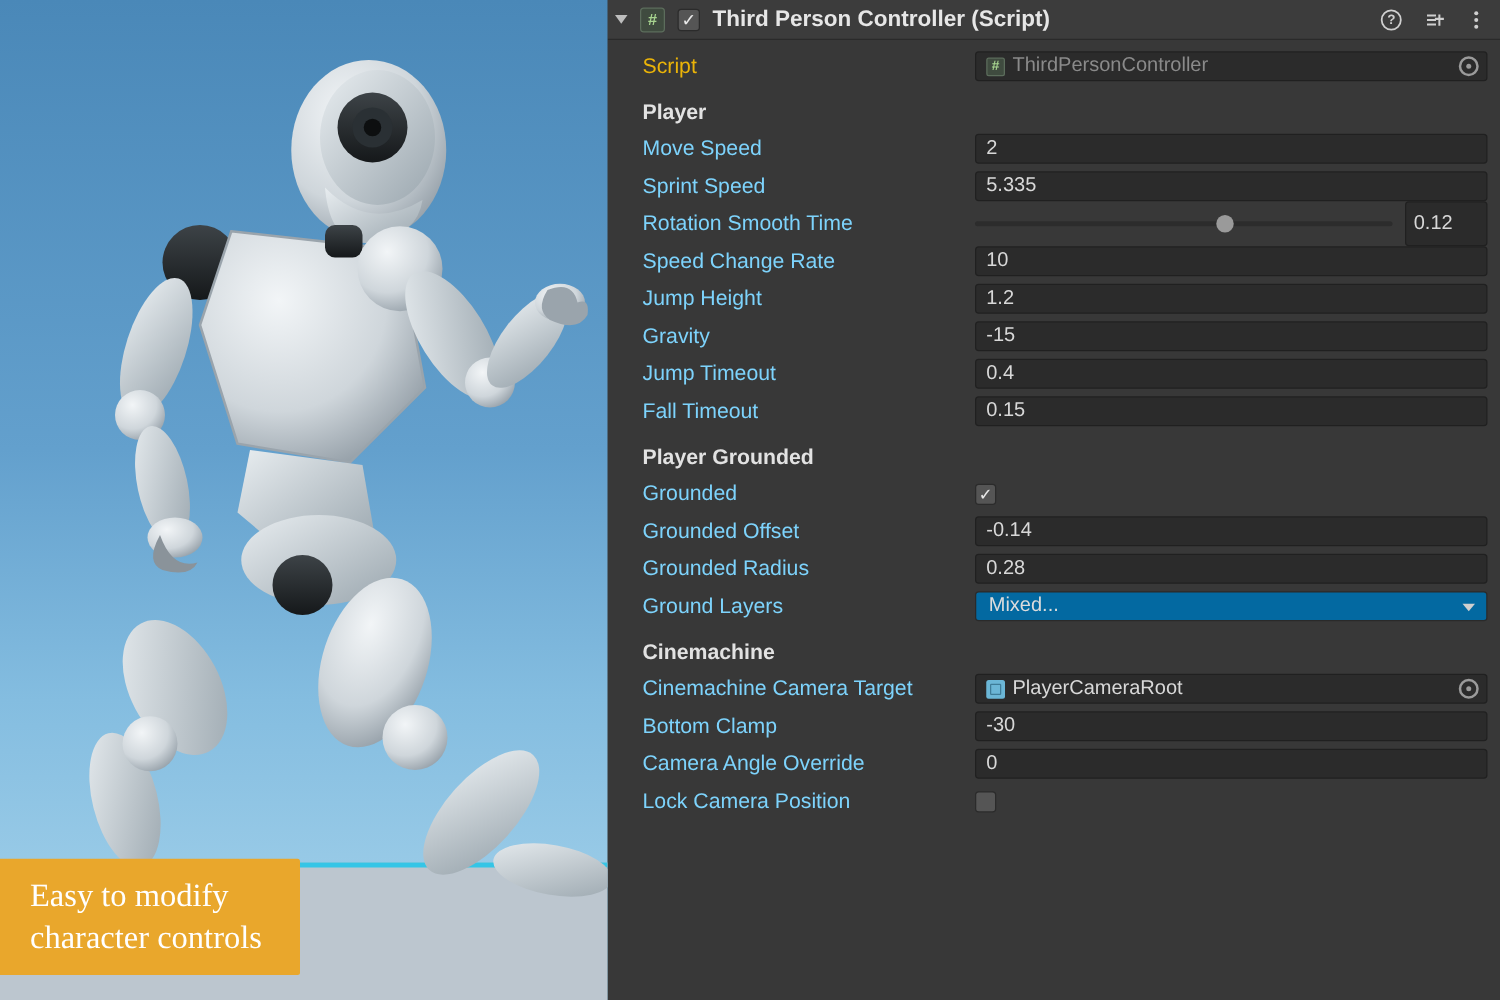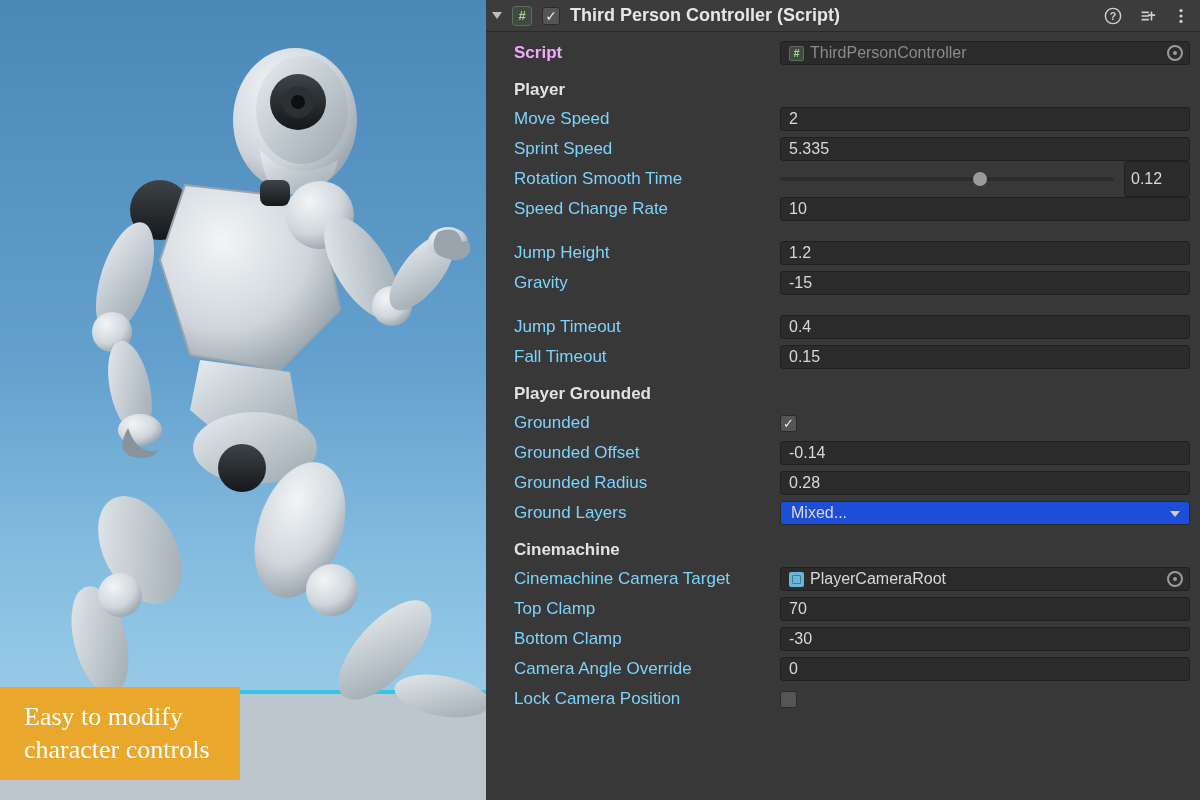--- a/index.html
+++ b/index.html
@@ -54,23 +54,23 @@
     border-radius: 3px; display: inline-flex; align-items: center; justify-content: center;
     color: #e8e8e8; font-size: 14px; line-height: 1;
   }
   .chk.small { width: 17px; height: 17px; font-size: 13px; }
   .comp-title { color: #e6e6e6; font-weight: bold; font-size: 18px; flex: 1; }
   .hdr-icons { display: flex; align-items: center; gap: 16px; color: #cfcfcf; }
   .hdr-icon { width: 18px; height: 18px; display:inline-flex; align-items:center; justify-content:center; }
 
   .body { padding: 6px 10px 10px 28px; }
   .row { display: flex; align-items: center; height: 30px; gap: 8px; }
-  .row.spaced { margin-top: 14px; }
+  .row.spaced { margin-top: 0; }
   .label { width: 258px; color: #7dd3fc; overflow: hidden; white-space: nowrap; text-overflow: clip; }
-  .label.dim { color: #f0abfc; font-weight: bold; }
+  .label.dim { color: #eab308; }
   .section { color: #e2e2e2; font-weight: bold; margin-top: 12px; margin-bottom: 4px; font-size: 17px; }
 
   .field {
     flex: 1; height: 24px; background: #2b2b2b; border: 1px solid #202020;
     border-radius: 3px; color: #d8d8d8; padding: 0 8px; display: flex; align-items: center;
     font-size: 16px;
   }
   .field.dimtext { color: #8a8a8a; }
   .field.obj { gap: 6px; position: relative; }
   .target-btn {
@@ -84,21 +84,21 @@
   .cube-icon { width: 15px; height: 15px; background: #6bb6d6; border-radius: 2px; display:inline-block; position:relative; }
   .cube-icon::before { content:""; position:absolute; inset:3px; border:1px solid #3e7c98; border-radius:1px; }
 
   .hash-icon {
     width: 15px; height: 15px; border-radius: 2px; background: #3f4b3f;
     border: 1px solid #5c6d5c; color: #a6d38f; font-size: 11px; font-weight: bold;
     display:inline-flex; align-items:center; justify-content:center;
   }
 
   .dropdown {
-    flex: 1; height: 24px; background: #1d4ed8; border: 1px solid #2a2a2a;
+    flex: 1; height: 24px; background: #0369a1; border: 1px solid #2a2a2a;
     border-radius: 3px; color: #dcdcdc; padding: 0 24px 0 10px; display: flex; align-items: center;
     position: relative; font-size: 16px;
   }
   .dropdown::after {
     content: ""; position: absolute; right: 9px; top: 50%; transform: translateY(-35%);
     width: 0; height: 0; border-left: 5px solid transparent; border-right: 5px solid transparent;
     border-top: 6px solid #cfcfcf;
   }
 
   .slider-wrap { flex: 1; display: flex; align-items: center; gap: 10px; }
@@ -287,24 +287,20 @@
 
     <div class="row">
       <div class="label">Cinemachine Camera Target</div>
       <div class="field obj">
         <span class="cube-icon"></span>
         <span>PlayerCameraRoot</span>
         <span class="target-btn"></span>
       </div>
     </div>
     <div class="row">
-      <div class="label">Top Clamp</div>
-      <div class="field">70</div>
-    </div>
-    <div class="row">
       <div class="label">Bottom Clamp</div>
       <div class="field">-30</div>
     </div>
     <div class="row">
       <div class="label">Camera Angle Override</div>
       <div class="field">0</div>
     </div>
     <div class="row">
       <div class="label">Lock Camera Position</div>
       <span class="chk small" style="color:transparent">✓</span>

